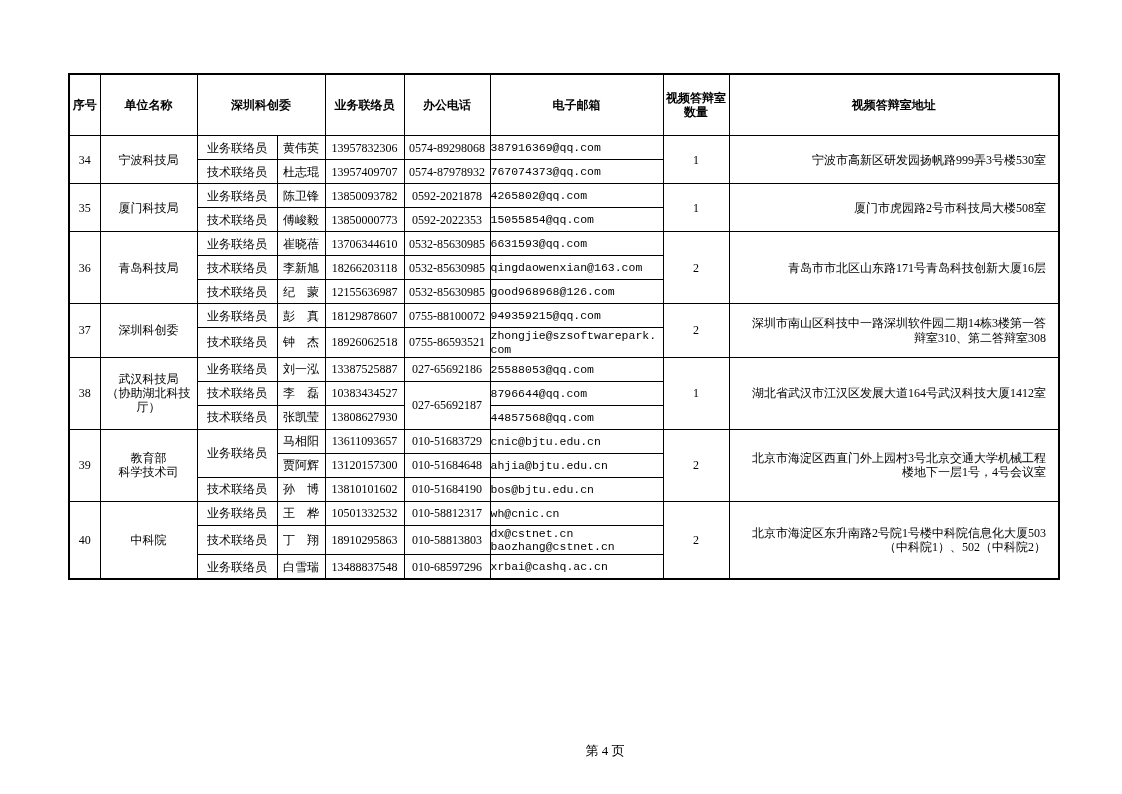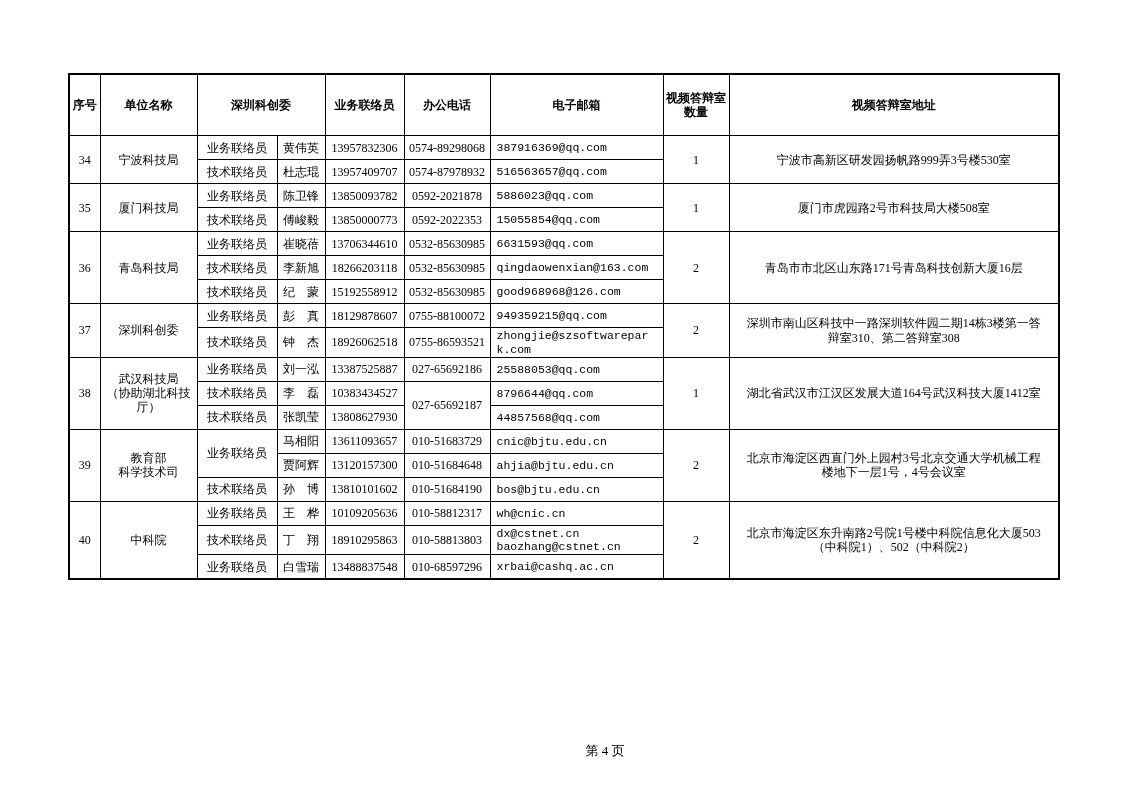--- a/index.html
+++ b/index.html
@@ -3,23 +3,23 @@
 <meta charset="utf-8">
 <style>
   html,body{margin:0;padding:0;background:#ffffff;}
   body{width:1122px;height:794px;font-family:"Liberation Serif","DejaVu Serif",serif;color:#000;}
   .page{position:relative;width:1122px;height:794px;background:#fff;overflow:hidden;}
   table.contact{position:absolute;left:68px;top:73px;width:990px;border-collapse:collapse;table-layout:fixed;border:2px solid #000;}
   th,td{border:1px solid #000;line-height:1.18;overflow:hidden;vertical-align:middle;}
   th{font-size:12px;font-weight:bold;height:28px;text-align:center;padding:16px 2px;}
   td{font-size:12px;height:21px;padding:1px 3px;}
   .c{text-align:center;}
-  .e{font-family:"Liberation Mono","DejaVu Sans Mono",monospace;font-size:11.5px;text-align:left;word-break:break-all;padding:1px 6px;line-height:1.15;}
+  .e{font-family:"Liberation Mono","DejaVu Sans Mono",monospace;font-size:11.5px;text-align:left;word-break:break-all;padding:1px 0;line-height:1.15;}
   .num{font-family:"Liberation Serif","DejaVu Serif",serif;font-size:12px;margin-top:12px;}
-  .a{text-align:center;padding:1px 12px;}
+  .a{text-align:right;padding:1px 12px;}
   .pre{white-space:pre-line;}
   .footer{position:absolute;left:0;top:742px;width:1122px;text-align:center;font-size:13px;margin-left:44px;}
 </style>
 </head>
 <body>
 
 <div class="page">
 
   <table class="contact">
     <colgroup>
@@ -57,31 +57,31 @@
         <td class="c num">0574-89298068</td>
         <td class="e">387916369@qq.com</td>
         <td rowspan="2" class="c">1</td>
         <td rowspan="2" class="a">宁波市高新区研发园扬帆路999弄3号楼530室</td>
       </tr>
       <tr>
         <td class="c">技术联络员</td>
         <td class="c">杜志琨</td>
         <td class="c num">13957409707</td>
         <td class="c num">0574-87978932</td>
-        <td class="e">516563657@qq.com</td>
+        <td class="e">767074373@qq.com</td>
       </tr>
 
       <tr>
         <td rowspan="2" class="c">35</td>
         <td rowspan="2" class="c pre">厦门科技局</td>
         <td class="c">业务联络员</td>
         <td class="c">陈卫锋</td>
         <td class="c num">13850093782</td>
         <td class="c num">0592-2021878</td>
-        <td class="e">5886023@qq.com</td>
+        <td class="e">4265802@qq.com</td>
         <td rowspan="2" class="c">1</td>
         <td rowspan="2" class="a">厦门市虎园路2号市科技局大楼508室</td>
       </tr>
       <tr>
         <td class="c">技术联络员</td>
         <td class="c">傅峻毅</td>
         <td class="c num">13850000773</td>
         <td class="c num">0592-2022353</td>
         <td class="e">15055854@qq.com</td>
       </tr>
@@ -100,21 +100,21 @@
       <tr>
         <td class="c">技术联络员</td>
         <td class="c">李新旭</td>
         <td class="c num">18266203118</td>
         <td class="c num">0532-85630985</td>
         <td class="e">qingdaowenxian@163.com</td>
       </tr>
       <tr>
         <td class="c">技术联络员</td>
         <td class="c">纪　蒙</td>
-        <td class="c num">15192558912</td>
+        <td class="c num">12155636987</td>
         <td class="c num">0532-85630985</td>
         <td class="e">good968968@126.com</td>
       </tr>
 
       <tr>
         <td rowspan="2" class="c">37</td>
         <td rowspan="2" class="c pre">深圳科创委</td>
         <td class="c">业务联络员</td>
         <td class="c">彭　真</td>
         <td class="c num">18129878607</td>
@@ -181,21 +181,21 @@
         <td class="c num">13810101602</td>
         <td class="c num">010-51684190</td>
         <td class="e">bos@bjtu.edu.cn</td>
       </tr>
 
       <tr>
         <td rowspan="3" class="c">40</td>
         <td rowspan="3" class="c pre">中科院</td>
         <td class="c">业务联络员</td>
         <td class="c">王　桦</td>
-        <td class="c num">10109205636</td>
+        <td class="c num">10501332532</td>
         <td class="c num">010-58812317</td>
         <td class="e">wh@cnic.cn</td>
         <td rowspan="3" class="c">2</td>
         <td rowspan="3" class="a">北京市海淀区东升南路2号院1号楼中科院信息化大厦503（中科院1）、502（中科院2）</td>
       </tr>
       <tr>
         <td class="c">技术联络员</td>
         <td class="c">丁　翔</td>
         <td class="c num">18910295863</td>
         <td class="c num">010-58813803</td>

